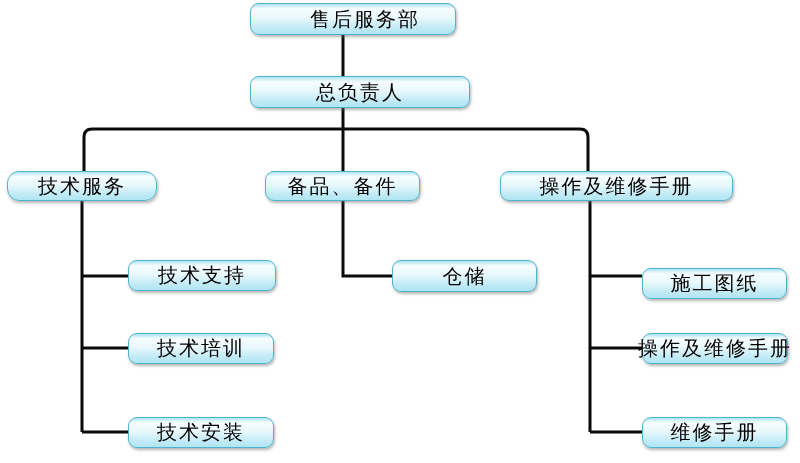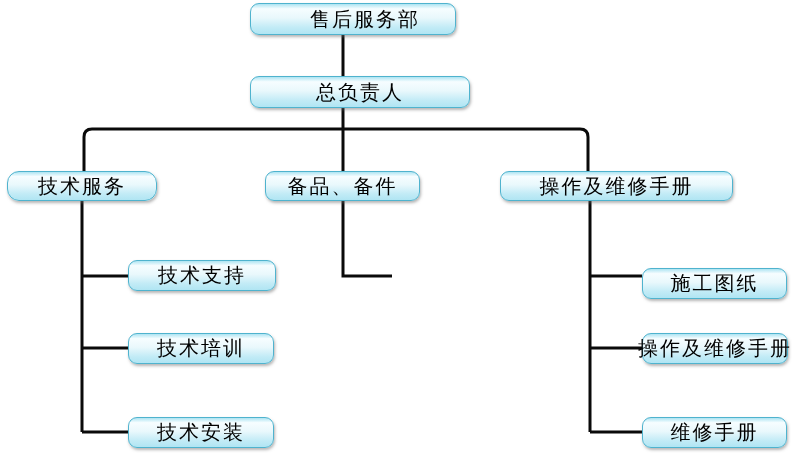--- a/index.html
+++ b/index.html
@@ -51,20 +51,21 @@
   <div class="node" style="left:265px;top:171px;width:155px;height:30px;">备品、备件</div>
 
   <div class="node" style="left:500px;top:171px;width:233px;height:30px;text-align:center;">操作及维修手册</div>
 
   <div class="node" style="left:128px;top:260px;width:148px;height:31px;">技术支持</div>
 
   <div class="node" style="left:128px;top:333px;width:146px;height:31px;">技术培训</div>
 
   <div class="node" style="left:128px;top:417px;width:146px;height:31px;font-family:Liberation Mono, monospace;">技术安装</div>
 
+  <div class="node" style="left:392px;top:260px;width:145px;height:32px;">仓储</div>
 
   <div class="node" style="left:642px;top:260px;width:145px;height:31px;margin-top:8px;">施工图纸</div>
 
   <div class="node" style="left:642px;top:333px;width:146px;height:31px;">操作及维修手册</div>
 
   <div class="node" style="left:642px;top:417px;width:145px;height:31px;">维修手册</div>
 
 </div>
 
 </body></html>

